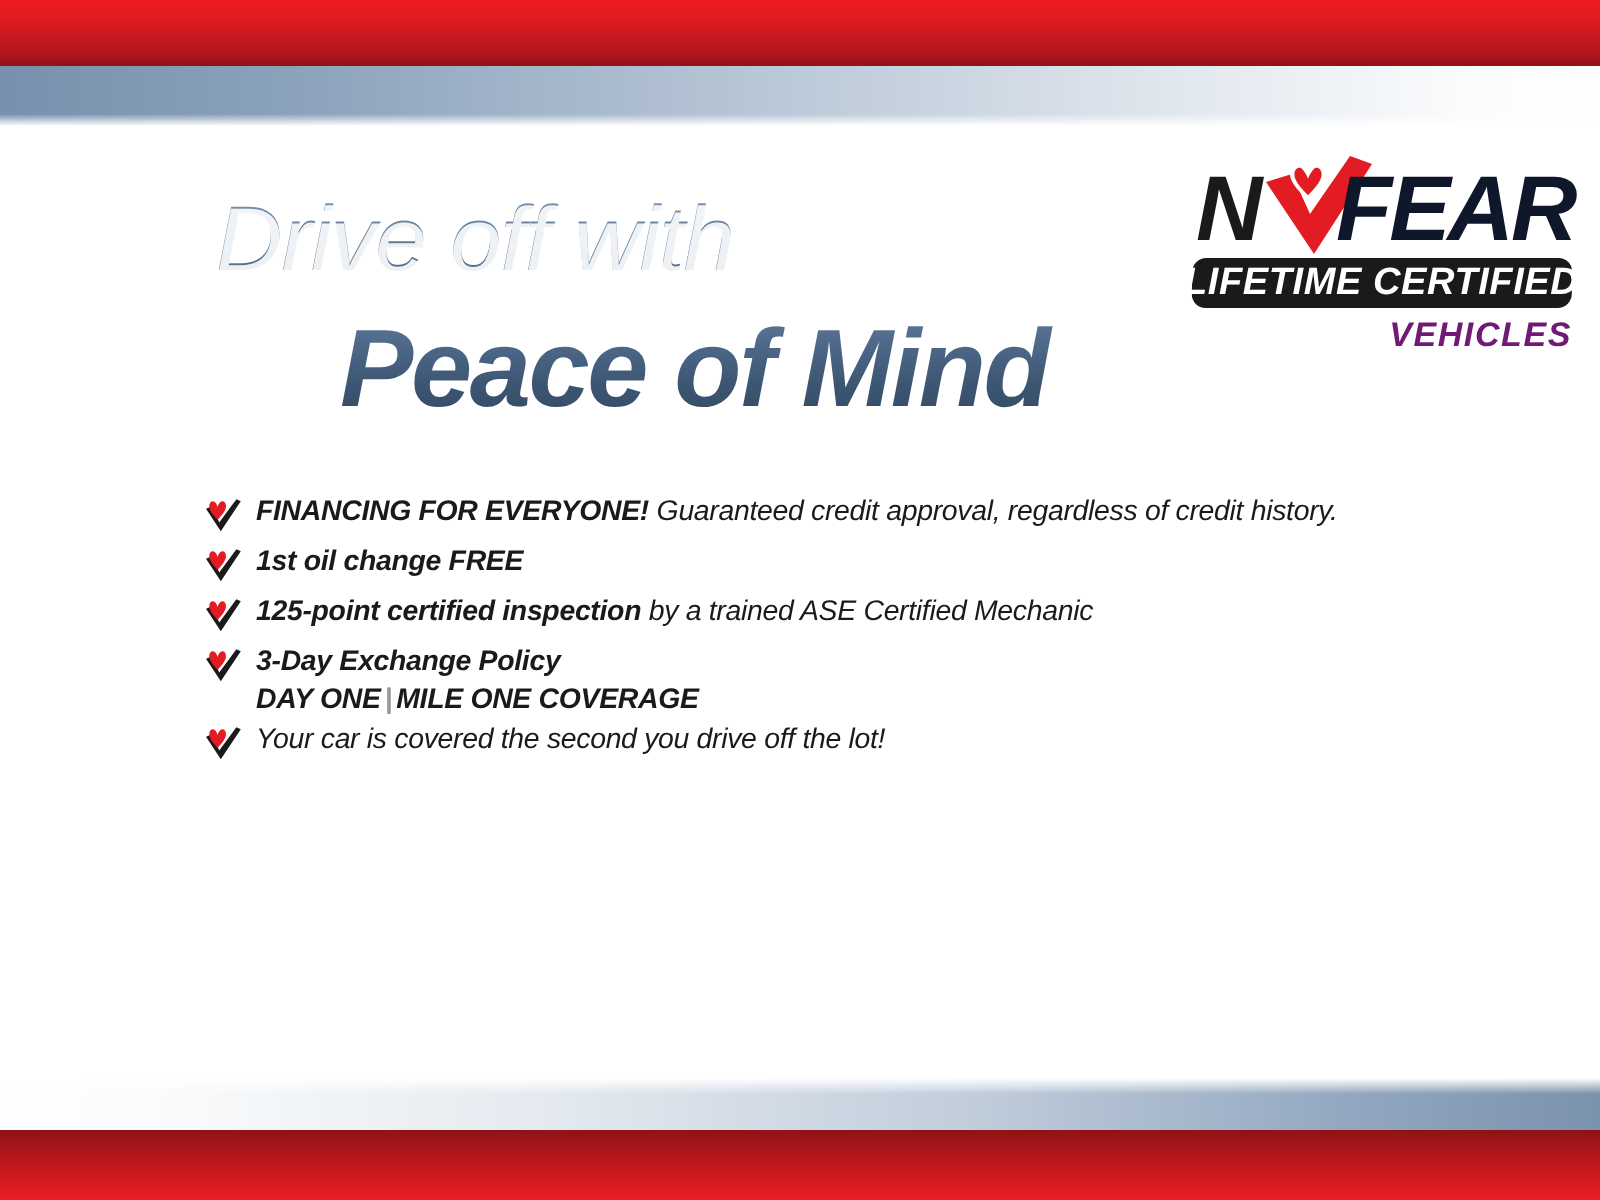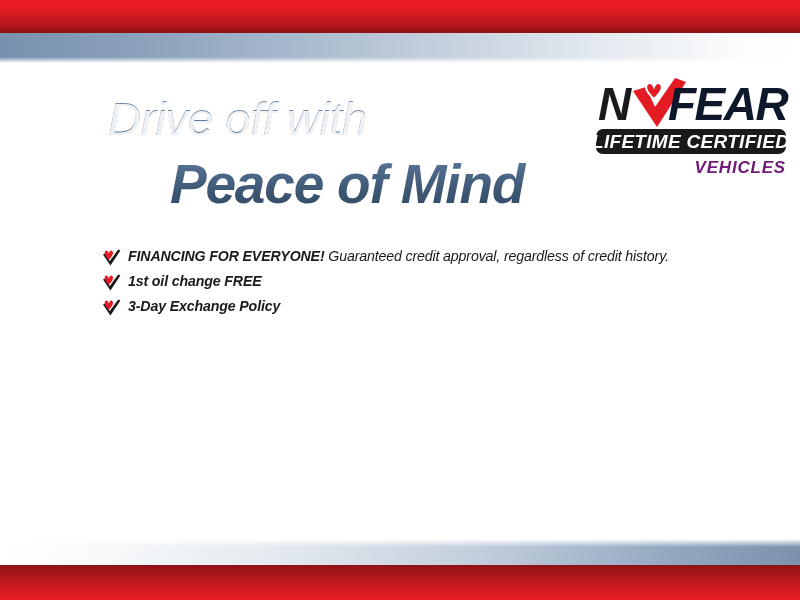--- a/index.html
+++ b/index.html
@@ -267,29 +267,54 @@
       <svg viewBox="0 0 19 17" width="19" height="17" aria-hidden="true">
         <path d="M1 5.4 L4.4 4 L7.6 12.2 L16.2 0.6 L18.4 1.6 L8.4 16.6 Z" fill="#1a1a1a"></path>
         <path d="M2.6 4.1 C2.6 1.9 4.3 0.9 5.5 2.1 C6.2 2.8 6.6 3.7 6.8 4.5
                  C7 3.7 7.4 2.8 8.1 2.1 C9.3 0.9 11 1.9 11 4.1
                  C11 6.6 8 9.6 6.8 10.9 C5.6 9.6 2.6 6.6 2.6 4.1 Z" fill="#e31b23"></path>
       </svg>
     </span>
     <span class="btext"><b>1st oil change FREE</b><span></span></span>
   </div>
 
-
-
   <div class="bullet">
     <span class="check">
       <svg viewBox="0 0 19 17" width="19" height="17" aria-hidden="true">
         <path d="M1 5.4 L4.4 4 L7.6 12.2 L16.2 0.6 L18.4 1.6 L8.4 16.6 Z" fill="#1a1a1a"></path>
         <path d="M2.6 4.1 C2.6 1.9 4.3 0.9 5.5 2.1 C6.2 2.8 6.6 3.7 6.8 4.5
                  C7 3.7 7.4 2.8 8.1 2.1 C9.3 0.9 11 1.9 11 4.1
                  C11 6.6 8 9.6 6.8 10.9 C5.6 9.6 2.6 6.6 2.6 4.1 Z" fill="#e31b23"></path>
       </svg>
     </span>
+    <span class="btext"><b>125-point certified inspection</b><span> by a trained ASE Certified Mechanic</span></span>
+  </div>
+
+
+  <div class="bullet">
+    <span class="check">
+      <svg viewBox="0 0 19 17" width="19" height="17" aria-hidden="true">
+        <path d="M1 5.4 L4.4 4 L7.6 12.2 L16.2 0.6 L18.4 1.6 L8.4 16.6 Z" fill="#1a1a1a"></path>
+        <path d="M2.6 4.1 C2.6 1.9 4.3 0.9 5.5 2.1 C6.2 2.8 6.6 3.7 6.8 4.5
+                 C7 3.7 7.4 2.8 8.1 2.1 C9.3 0.9 11 1.9 11 4.1
+                 C11 6.6 8 9.6 6.8 10.9 C5.6 9.6 2.6 6.6 2.6 4.1 Z" fill="#e31b23"></path>
+      </svg>
+    </span>
     <span class="btext"><b>3-Day Exchange Policy</b><span></span></span>
   </div>
 
 
+  <div class="bullet tall">
+    <span class="check">
+      <svg viewBox="0 0 19 17" width="19" height="17" aria-hidden="true">
+        <path d="M1 5.4 L4.4 4 L7.6 12.2 L16.2 0.6 L18.4 1.6 L8.4 16.6 Z" fill="#1a1a1a"></path>
+        <path d="M2.6 4.1 C2.6 1.9 4.3 0.9 5.5 2.1 C6.2 2.8 6.6 3.7 6.8 4.5
+                 C7 3.7 7.4 2.8 8.1 2.1 C9.3 0.9 11 1.9 11 4.1
+                 C11 6.6 8 9.6 6.8 10.9 C5.6 9.6 2.6 6.6 2.6 4.1 Z" fill="#e31b23"></path>
+      </svg>
+    </span>
+    <span>
+      <span class="btext"><b>DAY ONE</b><span class="sep">|</span><b>MILE ONE COVERAGE</b></span>
+      <div class="sub">Your car is covered the second you drive off the lot!</div>
+    </span>
+  </div>
 
 </div>
 
 </body></html>

